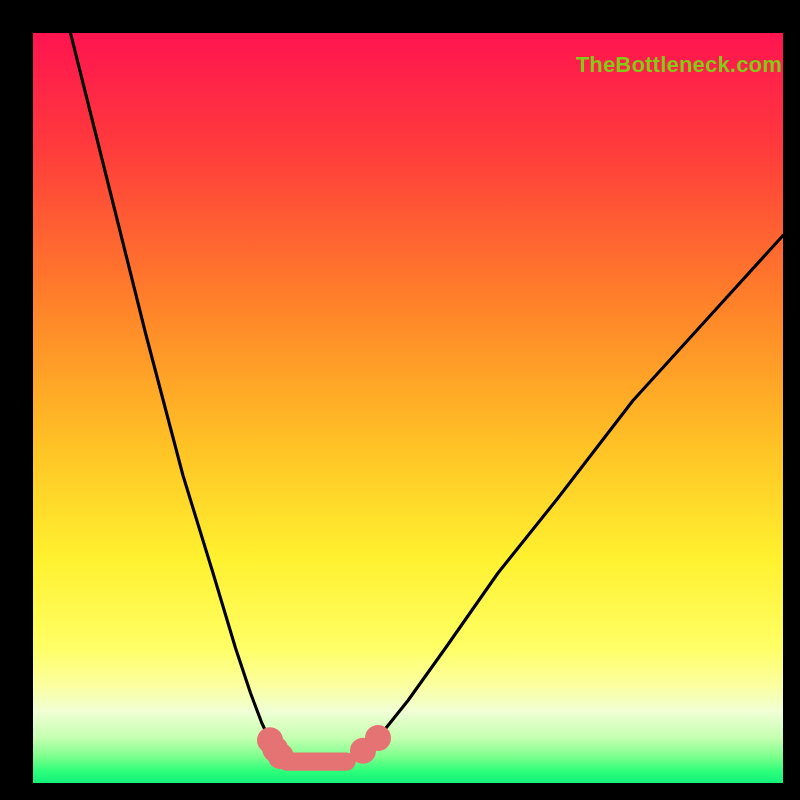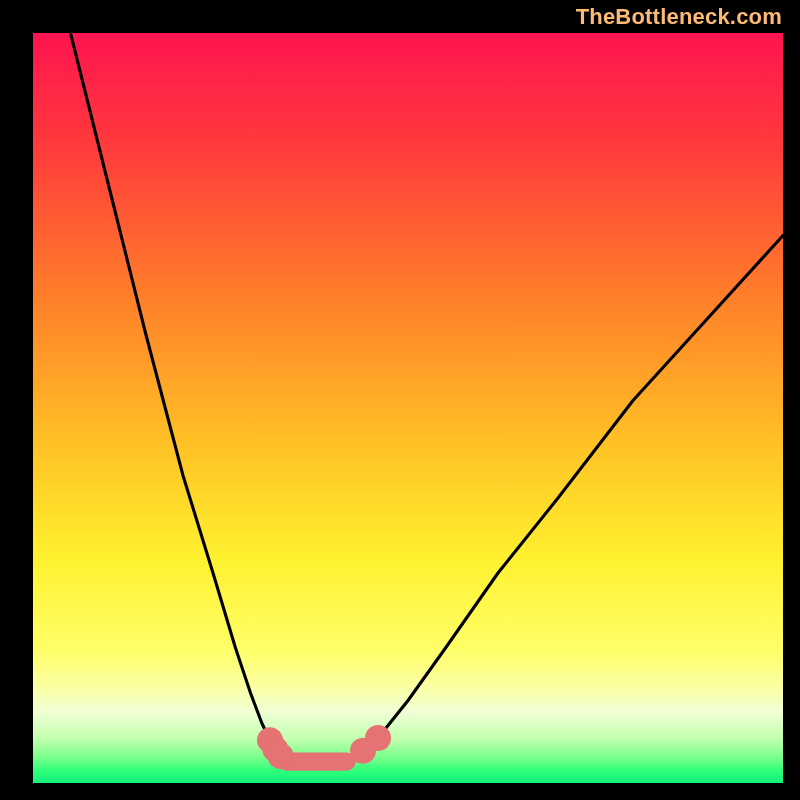--- a/index.html
+++ b/index.html
@@ -83,15 +83,15 @@
           <circle cx="237" cy="707.25" r="13" fill="#e57373"></circle>
           <circle cx="242.24999999999997" cy="716.25" r="13" fill="#e57373"></circle>
           <circle cx="247.5" cy="723" r="13" fill="#e57373"></circle>
           <circle cx="330" cy="717.75" r="13" fill="#e57373"></circle>
           <circle cx="345" cy="705" r="13" fill="#e57373"></circle>
         </g>
     </svg>
 
   </div>
 
-  <div class="watermark" style="color: #fdba74;">TheBottleneck.com</div>
+  <div class="watermark" style="color: #84cc16; margin-top: 48px;">TheBottleneck.com</div>
 
 </div>
 
 </body></html>

